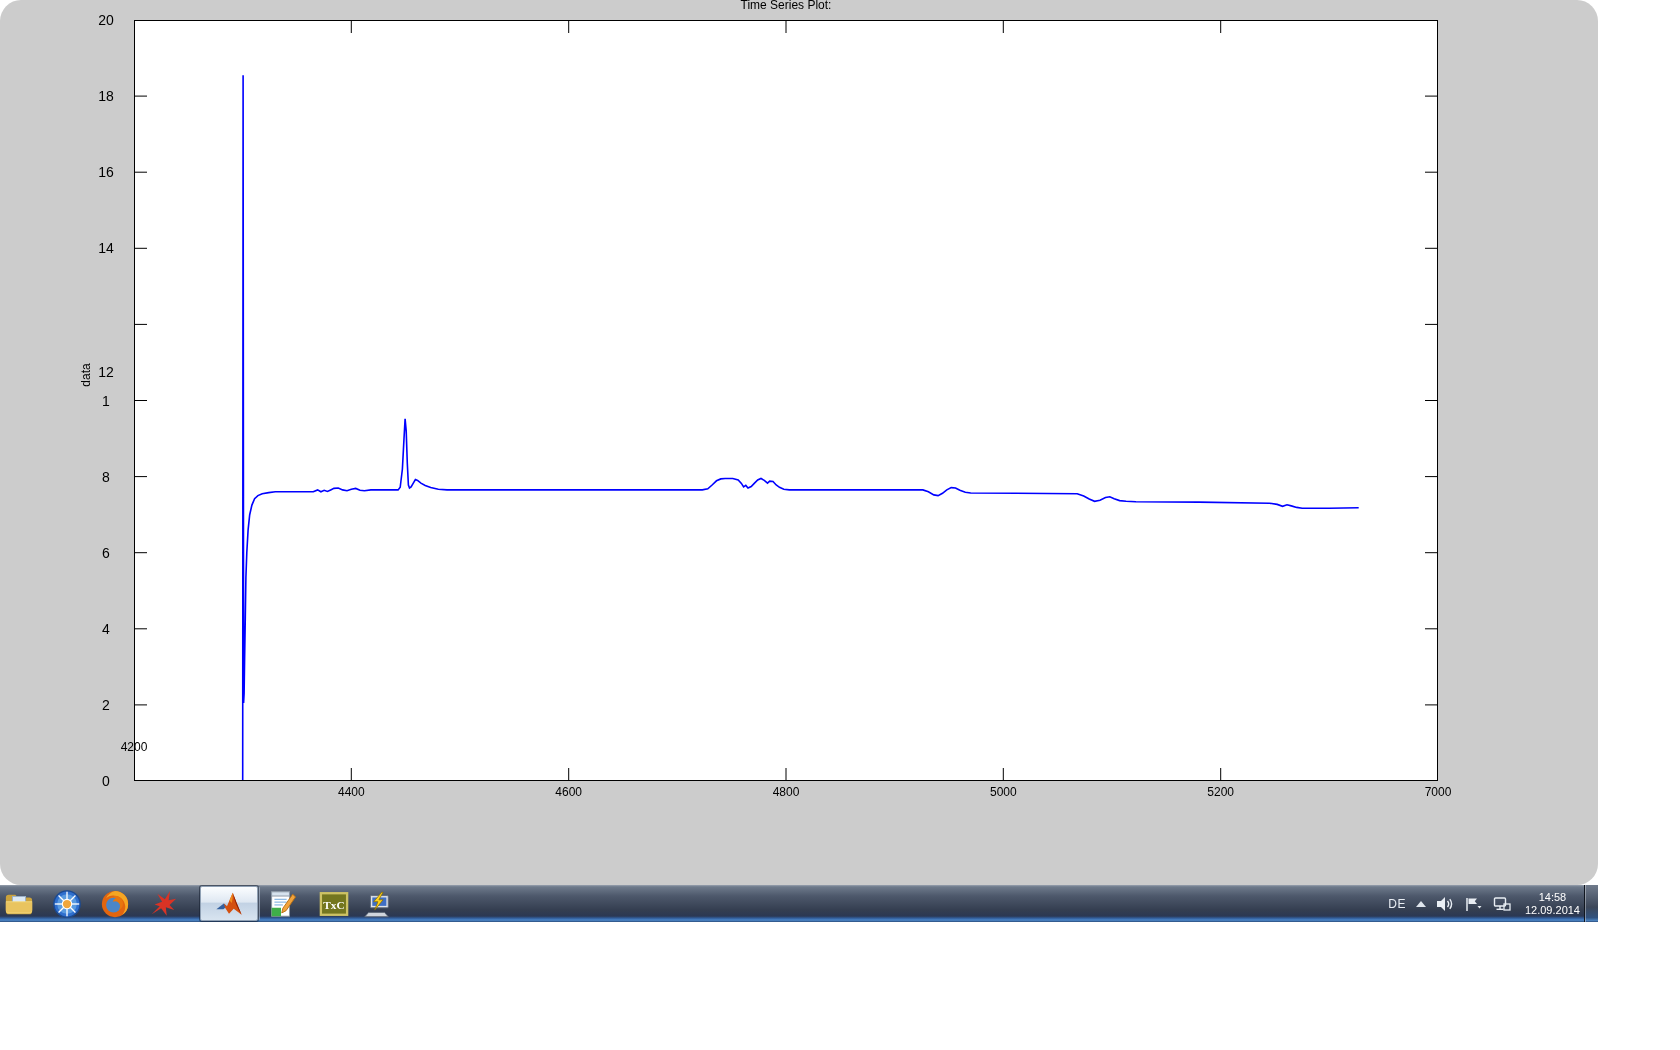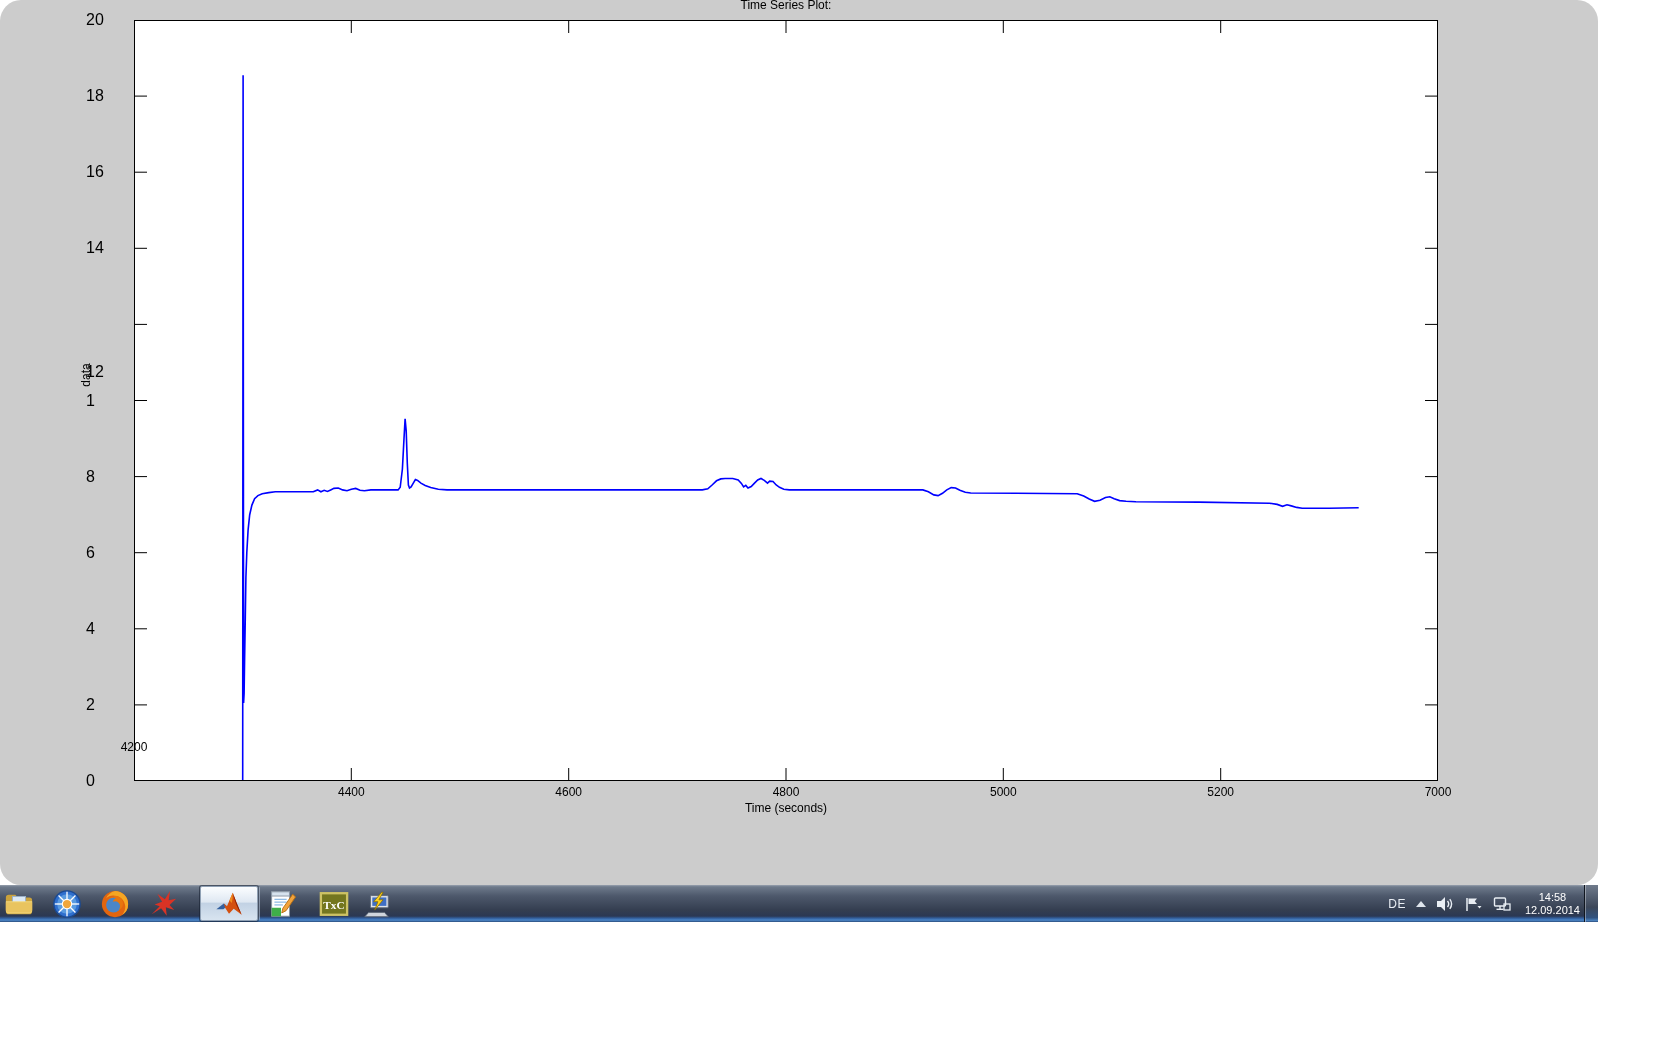--- a/index.html
+++ b/index.html
@@ -3,21 +3,21 @@
 <meta charset="utf-8">
 <style>
   html,body{margin:0;padding:0;}
   body{width:1680px;height:1050px;background:#ffffff;position:relative;overflow:hidden;
        font-family:"Liberation Sans", sans-serif;}
   #figure{position:absolute;left:0;top:0;width:1598px;height:885px;background:#cccccc;border-radius:21px;}
   #plot-title{position:absolute;left:134px;top:-2px;width:1304px;text-align:center;
       font-size:12px;color:#000;}
   #axes{position:absolute;left:134px;top:20px;width:1304px;height:761px;background:#ffffff;}
   #axes svg{display:block;}
-  .ytick-label{position:absolute;width:40px;text-align:left;font-size:16px;color:#000;height:14px;line-height:14px;}
+  .ytick-label{position:absolute;width:40px;text-align:center;font-size:14px;color:#000;height:14px;line-height:14px;}
   .xtick-label{position:absolute;width:60px;text-align:center;font-size:12px;color:#000;height:14px;line-height:14px;}
   #xlabel{position:absolute;left:134px;top:801px;width:1304px;text-align:center;font-size:12px;color:#000;}
   #ylabel{position:absolute;left:74px;top:368px;font-size:12px;color:#000;transform:rotate(-90deg);transform-origin:center;}
   #taskbar{position:absolute;left:0;top:885px;width:1598px;height:37px;
       background:linear-gradient(180deg,#98a1af 0%,#6e7a8b 5%,#4d586b 30%,#39445700 30%),
                  linear-gradient(180deg,#55617400 0%,#4d586b 30%,#343e50 68%,#2b3853 84%,#33609f 90%,#4c87c8 95%,#2a4c7c 100%);}
   #taskbar-apps{position:absolute;left:2px;top:0;height:37px;display:flex;align-items:center;}
   .tb-app{width:34px;height:34px;display:flex;align-items:center;justify-content:center;margin-right:14px;}
   .tb-app svg{width:30px;height:30px;}
   .tb-app.active{width:56px;height:33px;margin:0 6px 0 6px;border:1px solid #8fa0b4;border-radius:2px;
@@ -38,21 +38,20 @@
 
 <div id="figure">
   <div id="plot-title">Time Series Plot:</div>
   <div id="axes">
     <svg id="plot-svg" width="1304" height="761" viewBox="0 0 1304 761">
         <path d="M0.0 761L0.0 748M0.0 0L0.0 13M217.3 761L217.3 748M217.3 0L217.3 13M434.7 761L434.7 748M434.7 0L434.7 13M652.0 761L652.0 748M652.0 0L652.0 13M869.3 761L869.3 748M869.3 0L869.3 13M1086.7 761L1086.7 748M1086.7 0L1086.7 13M1304.0 761L1304.0 748M1304.0 0L1304.0 13M0 761.0L13 761.0M1304 761.0L1291 761.0M0 684.9L13 684.9M1304 684.9L1291 684.9M0 608.8L13 608.8M1304 608.8L1291 608.8M0 532.7L13 532.7M1304 532.7L1291 532.7M0 456.6L13 456.6M1304 456.6L1291 456.6M0 380.5L13 380.5M1304 380.5L1291 380.5M0 304.4L13 304.4M1304 304.4L1291 304.4M0 228.3L13 228.3M1304 228.3L1291 228.3M0 152.2L13 152.2M1304 152.2L1291 152.2M0 76.1L13 76.1M1304 76.1L1291 76.1M0 0.0L13 0.0M1304 0.0L1291 0.0" stroke="#000" stroke-width="1" fill="none"></path>
         <path d="M108.7 761.0L109.1 55.2L109.6 683.0L110.1 673.5L110.6 639.2L111.3 597.4L111.9 557.4L112.8 532.7L114.1 509.9L115.7 494.7L117.9 485.1L120.6 478.7L123.9 475.6L128.2 473.7L134.7 472.6L141.3 471.8L179.3 471.8L183.6 469.9L186.9 471.8L190.2 470.3L193.4 471.4L196.7 469.9L199.9 468.4L204.3 468.0L208.6 469.9L213.0 470.7L217.3 469.2L221.7 468.4L226.0 470.3L230.4 470.7L236.9 469.9L264.1 469.9L266.2 467.3L268.4 449.0L270.0 418.6L271.1 398.8L272.2 410.9L273.3 443.3L274.4 465.0L275.5 468.0L277.1 466.9L279.3 463.1L281.4 459.6L283.6 460.4L286.9 463.1L291.2 465.4L296.7 467.6L304.3 469.2L313.0 469.9L568.3 469.9L573.8 468.8L578.1 465.0L582.5 460.8L586.8 458.9L591.1 458.5L598.8 458.5L604.2 460.0L607.4 463.4L609.6 466.9L611.8 465.4L614.0 468.0L617.2 466.5L620.5 463.1L623.7 460.0L627.0 458.5L630.3 460.4L633.5 463.1L635.7 461.2L639.0 461.5L642.2 465.0L645.5 467.3L649.8 469.2L655.3 469.9L788.9 469.9L794.4 471.8L799.8 474.9L804.1 475.6L808.5 473.3L812.8 469.9L817.2 467.6L821.5 468.0L825.9 470.3L831.3 472.2L836.7 473.0L943.2 473.7L949.7 476.0L955.2 479.0L960.6 481.3L966.0 480.2L971.5 477.5L975.8 476.8L980.2 478.7L985.6 480.6L992.1 481.3L1001.9 481.7L1064.9 482.1L1135.6 483.2L1143.2 484.4L1148.6 486.3L1153.0 484.8L1157.3 485.9L1162.7 487.4L1168.2 488.2L1176.9 488.2L1195.3 488.2L1224.7 487.8" stroke="#0000ff" stroke-width="1.6" fill="none"></path>
         <rect x="0.5" y="0.5" width="1303" height="760" stroke="#000" fill="none" stroke-width="1"></rect>
       </svg>
   </div>
-  <div id="xlabel">Time (seconds)</div>
   <div id="ylabel">data</div>
 <div class="ytick-label" style="left: 86px; top: 774px;">0</div>
     <div class="ytick-label" style="left: 86px; top: 697.9px;">2</div>
     <div class="ytick-label" style="left: 86px; top: 621.8px;">4</div>
     <div class="ytick-label" style="left: 86px; top: 545.7px;">6</div>
     <div class="ytick-label" style="left: 86px; top: 469.6px;">8</div>
     <div class="ytick-label" style="left: 86px; top: 393.5px;">1</div>
     <div class="ytick-label" style="left: 86px; top: 317.4px; margin-top: 48px;">12</div>
     <div class="ytick-label" style="left: 86px; top: 241.3px;">14</div>
     <div class="ytick-label" style="left: 86px; top: 165.2px;">16</div>

